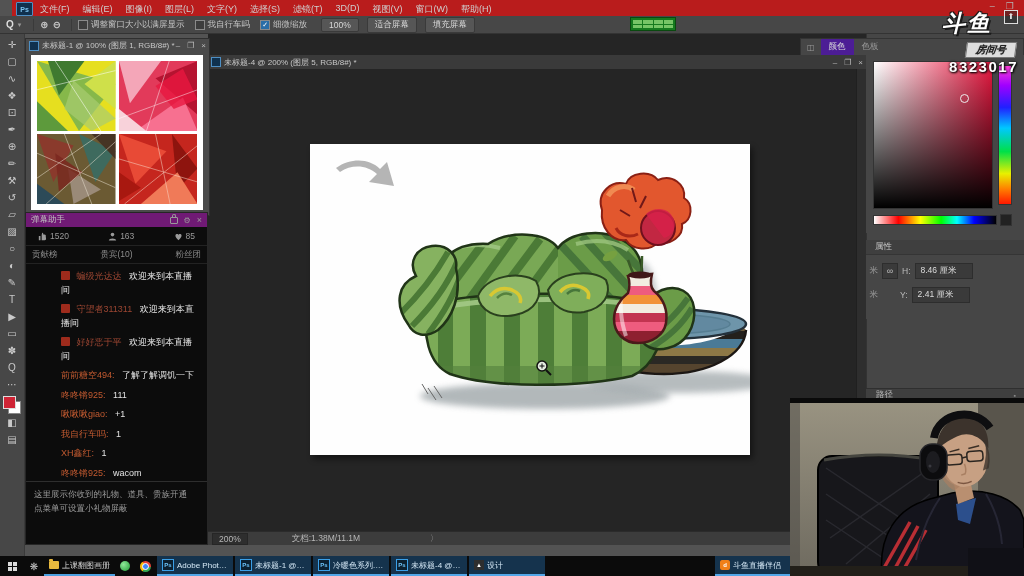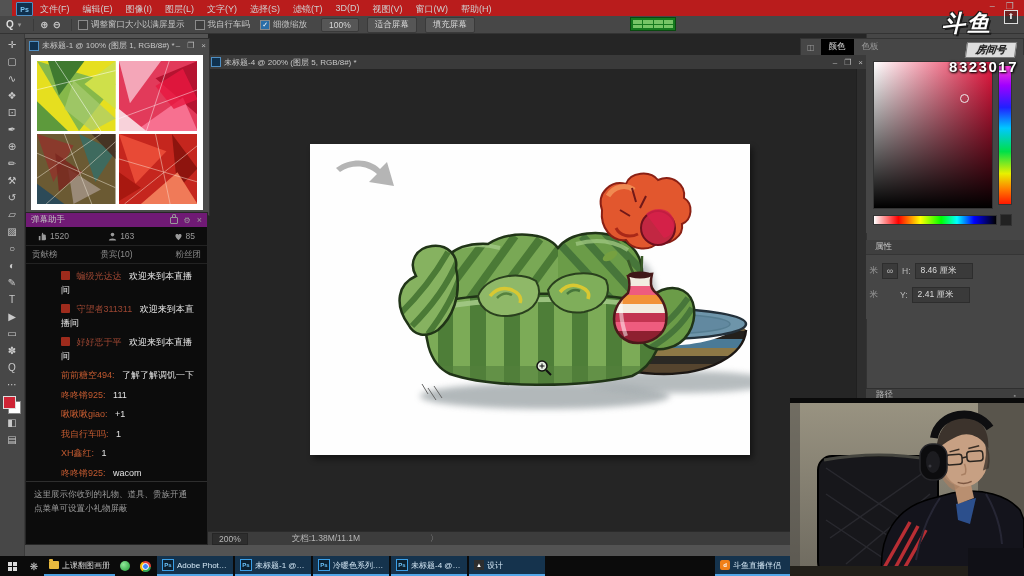--- a/index.html
+++ b/index.html
@@ -74,21 +74,21 @@
     display:flex;align-items:center;font-size:8.5px;color:#b8b8b8;}
   .statuszoom{background:#2e2e2e;border:1px solid #262626;padding:0 6px;margin:0 4px;height:10px;line-height:10px;}
   .statusdoc{margin-left:40px;}
   .statusarrow{margin-left:70px;color:#999;}
   .vscroll{position:absolute;right:0;top:36px;width:9px;height:462px;background:#2e2e2e;border-left:1px solid #202020;}
   
   .dock{left:866px;top:33px;width:158px;height:512px;background:#464646;border-left:1px solid #333;z-index:2;}
   .paneltabs{left:800px;top:38px;width:224px;height:17px;background:#464646;border:1px solid #333;border-bottom:none;
     display:flex;align-items:center;font-size:8.5px;z-index:3;box-sizing:border-box;}
   .ptab{padding:2px 8px;color:#999;}
-  .ptab.active{background:#000000;color:#ddd;}
+  .ptab.active{background:#4c1d95;color:#ddd;}
   .collico{color:#9a9a9a;font-size:8px;margin:0 6px;}
   .colorpanel{left:866px;top:55px;width:158px;height:178px;background:#464646;z-index:3;}
   .satsq{position:absolute;left:7px;top:6px;width:118px;height:146px;border:1px solid #333;
     background:linear-gradient(to bottom,rgba(0,0,0,0),#000 100%),linear-gradient(to right,#fff,#e81840);}
   .satcur{position:absolute;left:86px;top:32px;width:7px;height:7px;border:1.5px solid #eee;border-radius:50%;}
   .huebar{position:absolute;left:132px;top:10px;width:12px;height:138px;border:1px solid #333;
     background:linear-gradient(to bottom,#ff3fd8 0%,#a000ff 14%,#2020ff 30%,#00c8ff 45%,#00e048 62%,#e8f000 78%,#ff8000 89%,#ff1800 100%);}
   .ramp{position:absolute;left:7px;top:160px;width:122px;height:8px;border:1px solid #333;
     background:linear-gradient(to right,#fff,#f00 20%,#ff0 38%,#0f0 55%,#0ff 68%,#00f 82%,#000);}
   .rampbox{position:absolute;left:134px;top:159px;width:10px;height:10px;background:#222;border:1px solid #333;}

